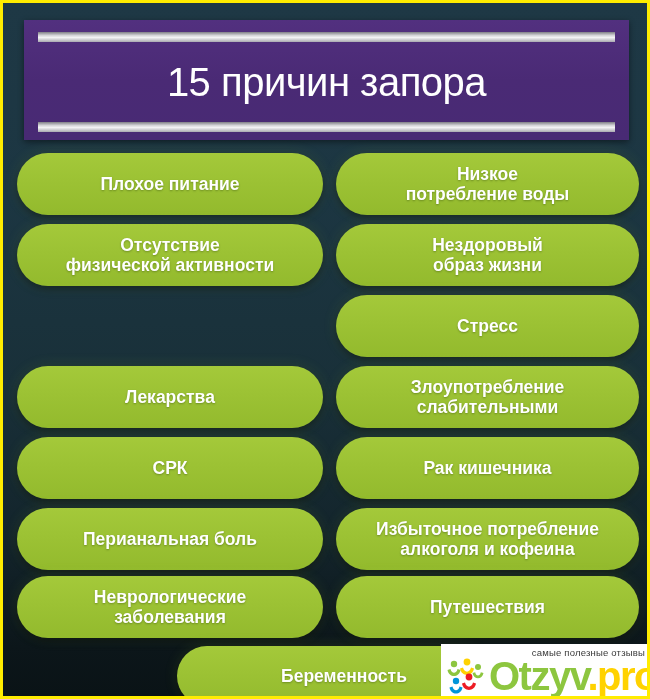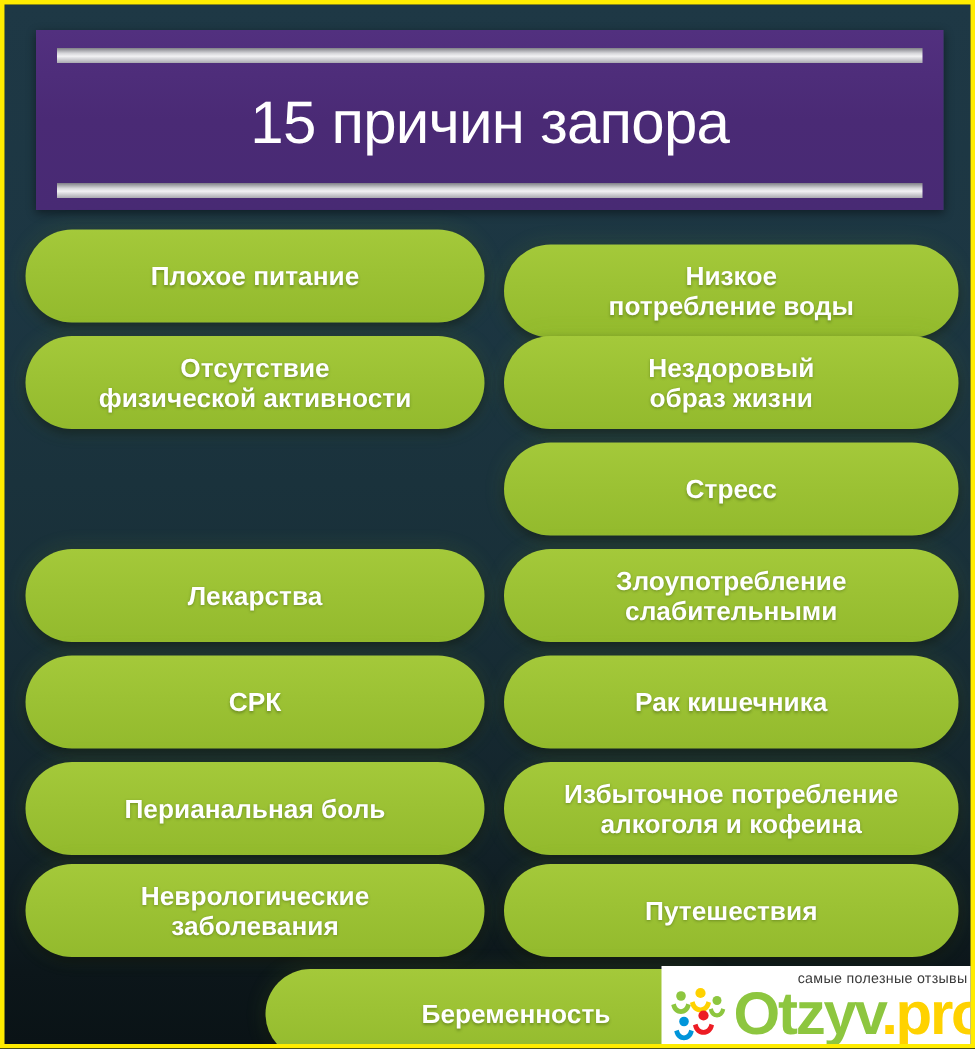--- a/index.html
+++ b/index.html
@@ -139,21 +139,21 @@
 
   <div class="banner">
     <div class="banner-bar top"></div>
     <div class="banner-title">15 причин запора</div>
     <div class="banner-bar bottom"></div>
   </div>
 
   <div class="pill col-left" style="top:150px; height:62px;">
       <span class="pill-label">Плохое питание</span>
     </div>
-  <div class="pill col-right" style="top:160px; height:62px;">
+  <div class="pill col-right" style="top:150px; height:62px;">
       <span class="pill-label">Низкое<br>потребление воды</span>
     </div>
 
   <div class="pill col-left" style="top:221px; height:62px;">
       <span class="pill-label">Отсутствие<br>физической активности</span>
     </div>
   <div class="pill col-right" style="top:221px; height:62px;">
       <span class="pill-label">Нездоровый<br>образ жизни</span>
     </div>
 

